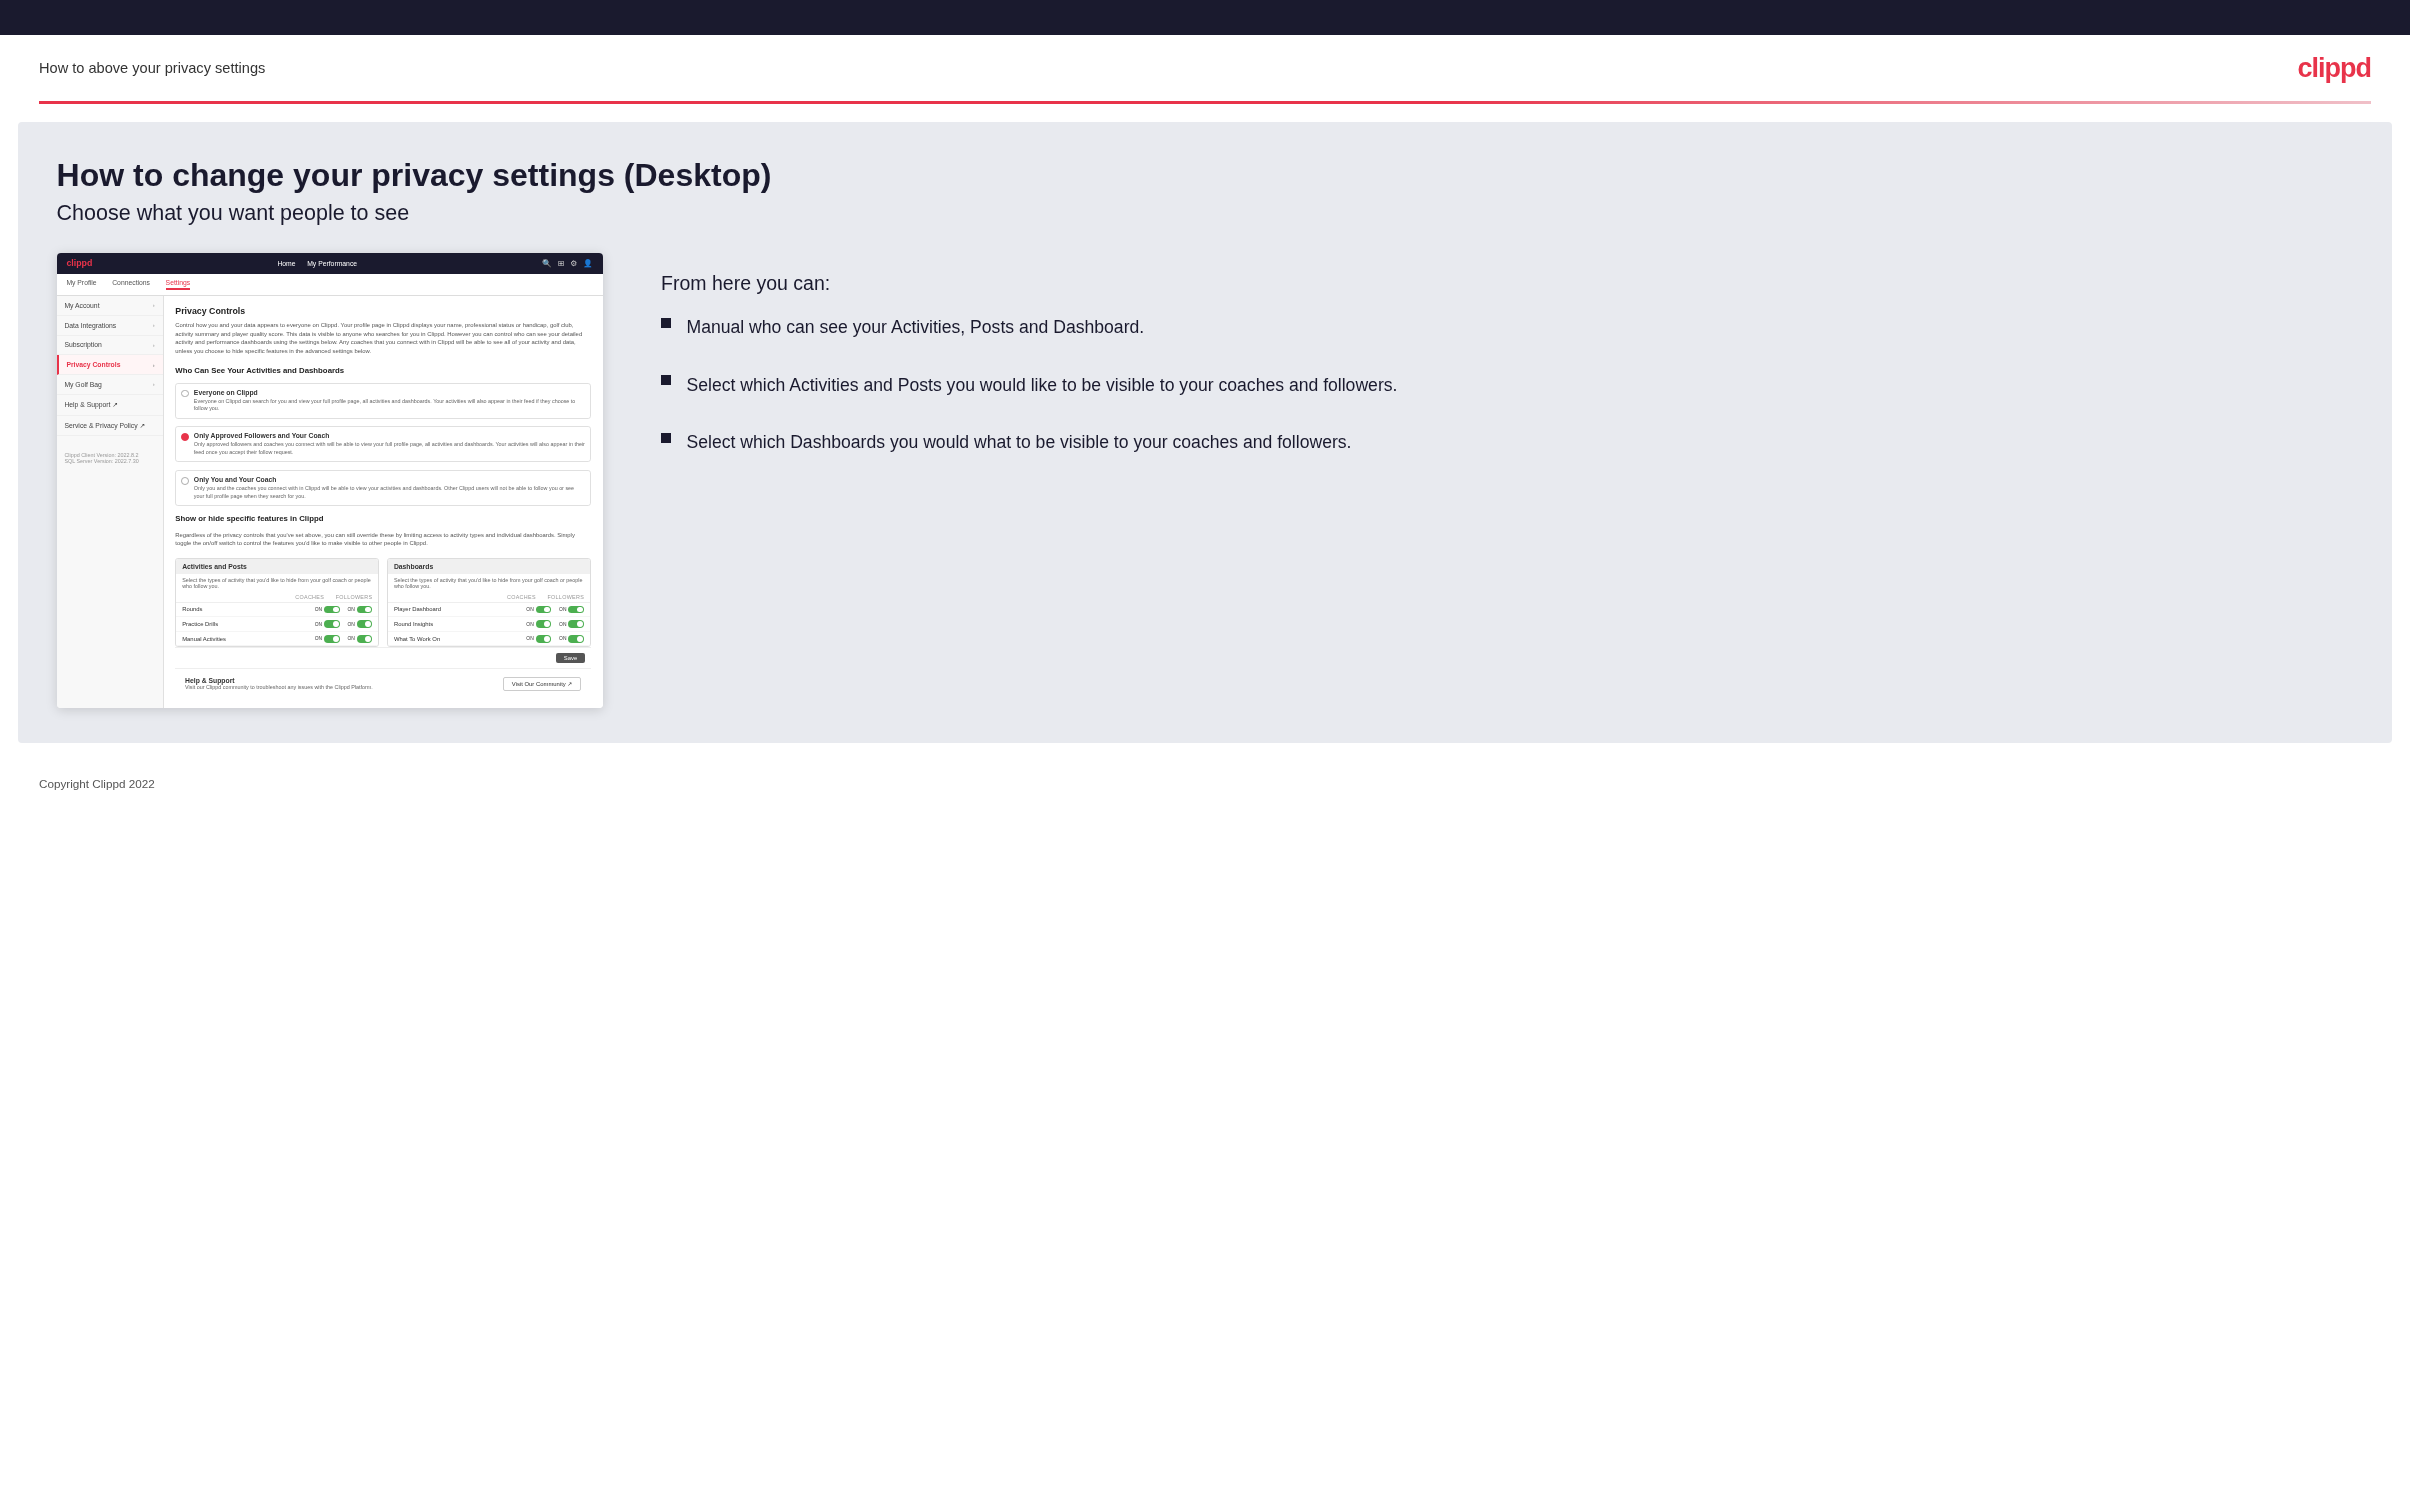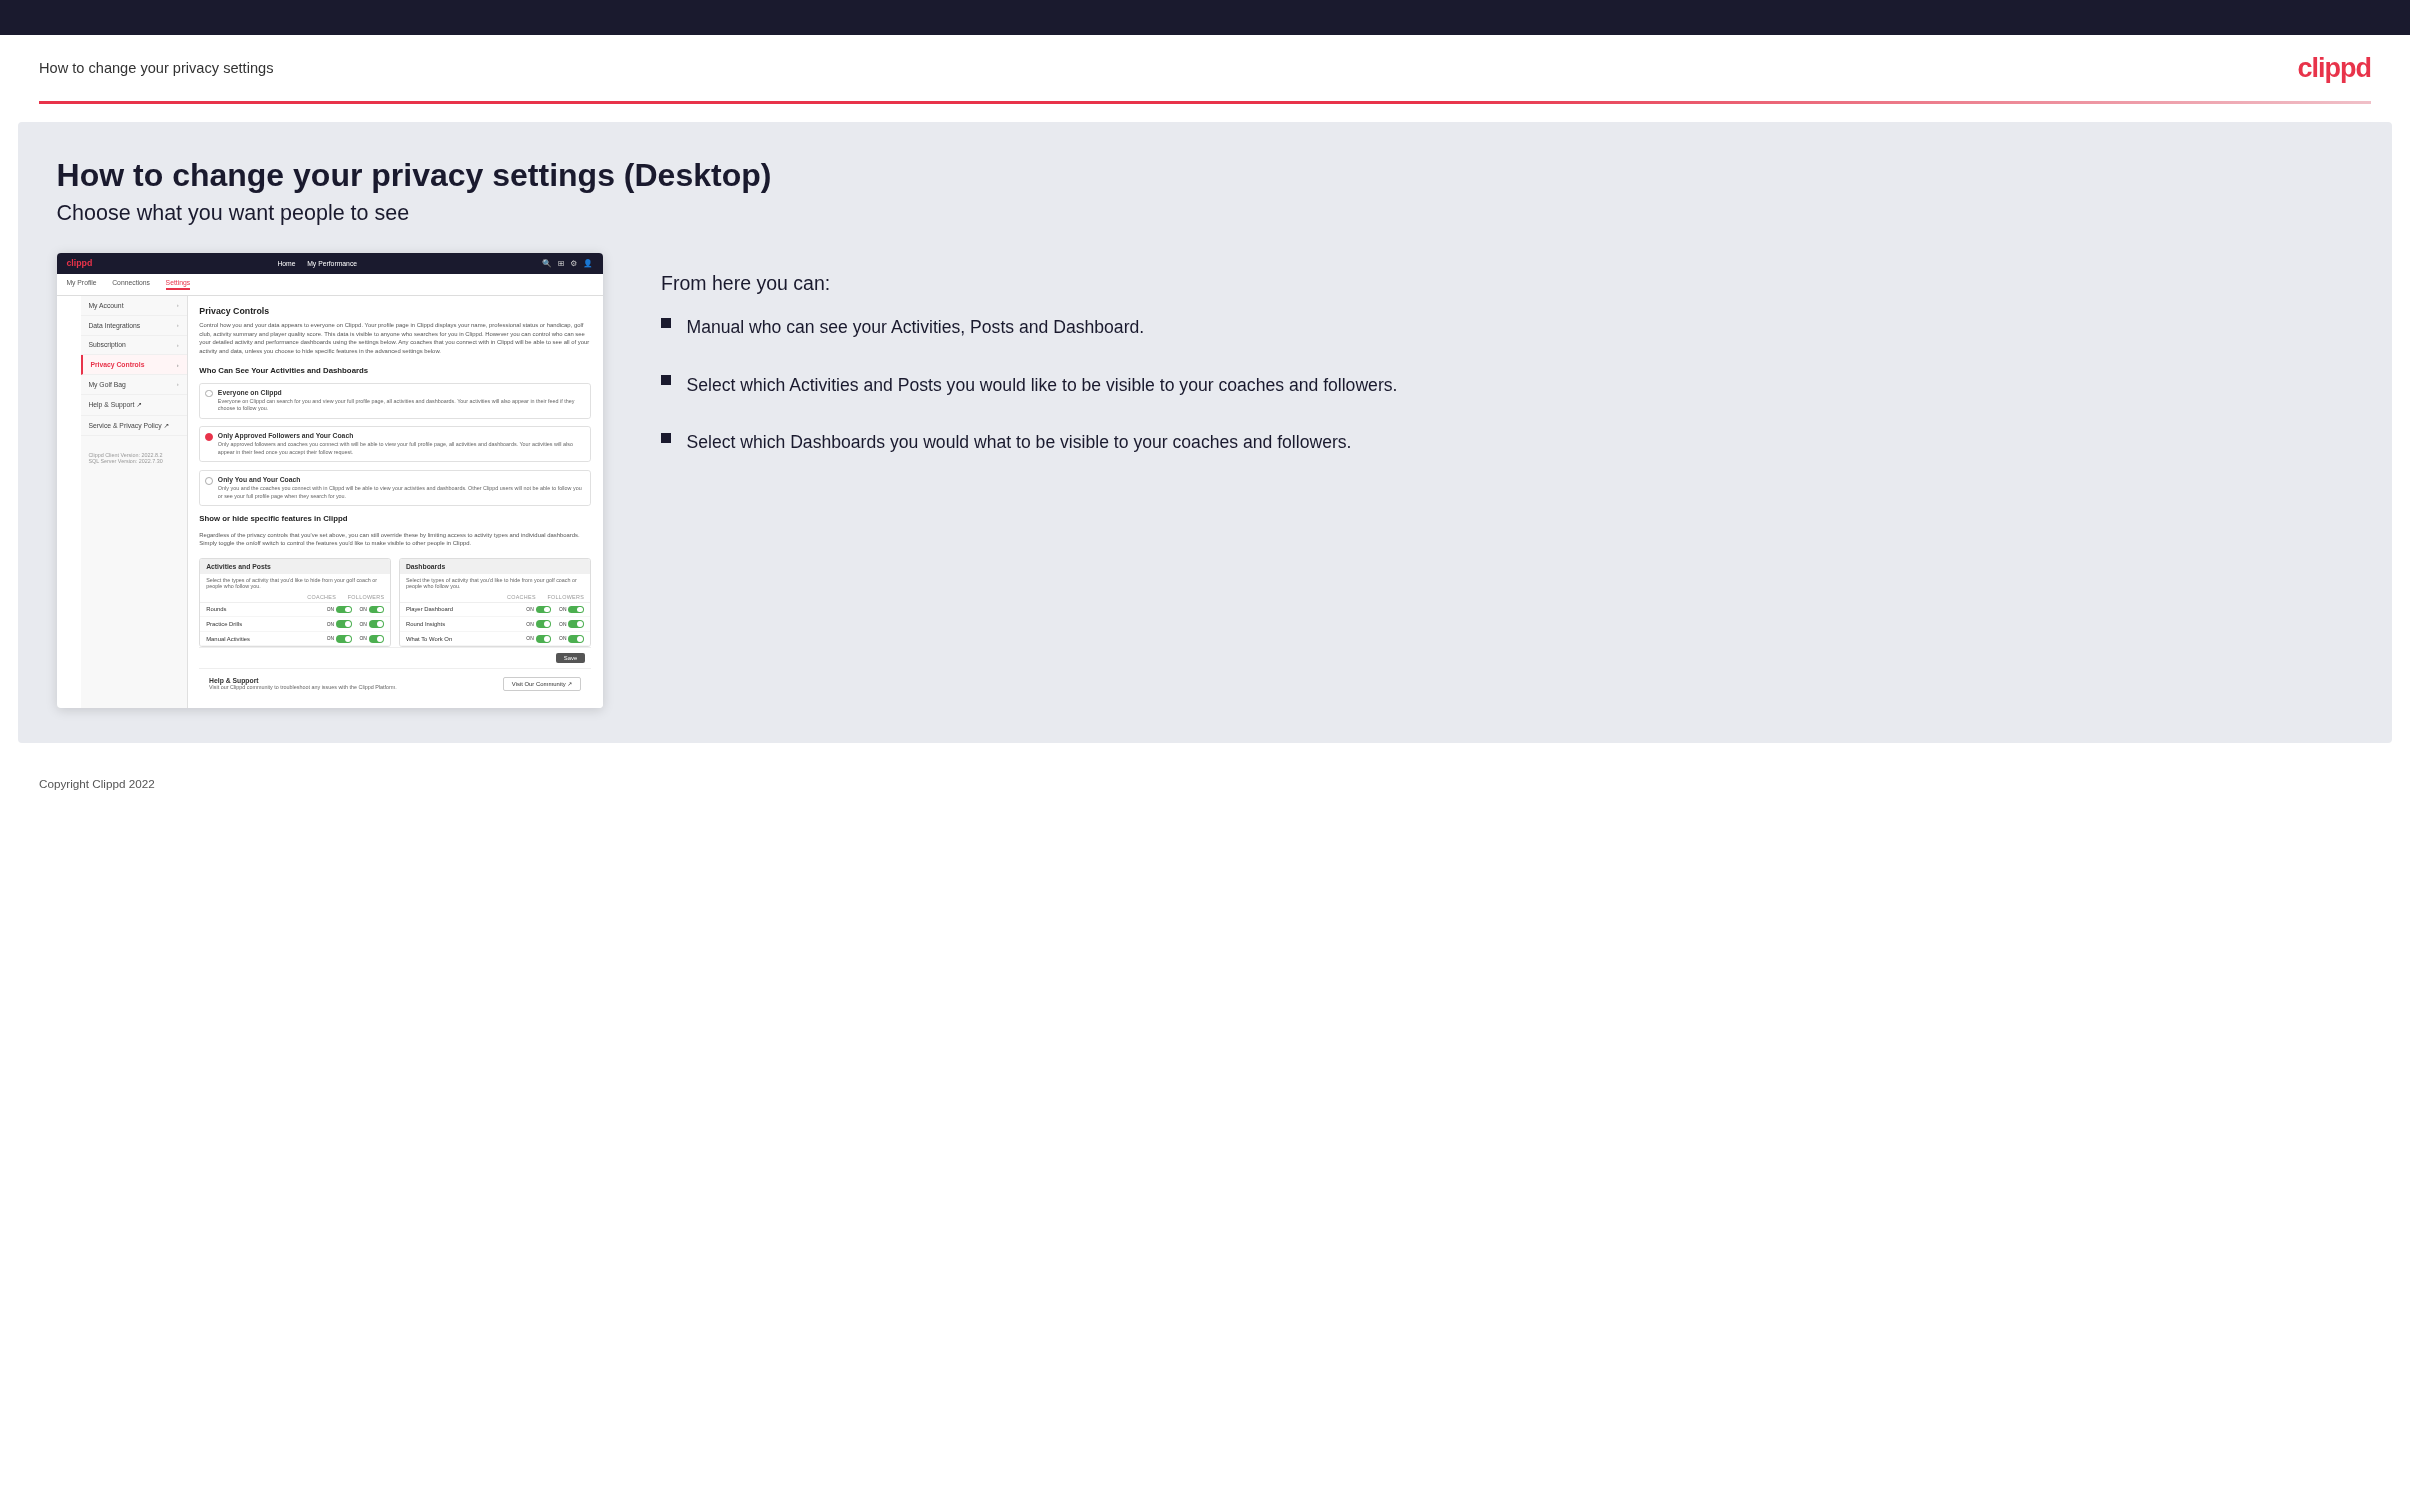--- a/index.html
+++ b/index.html
@@ -129,21 +129,20 @@
     }
     .mockup-subnav-item.active {
       color: #e8334a;
       border-bottom: 2px solid #e8334a;
     }
 
     
     .mockup-body {
       display: flex;
       min-height: 410px;
-      padding-left: 24px;
     }
 
     
     .mockup-sidebar {
       width: 107px;
       background: #f8f8f8;
       border-right: 1px solid #e0e0e0;
       padding: 0;
     }
     .mockup-sidebar-item {
@@ -398,21 +397,21 @@
       font-size: 11.7px;
       color: #555;
     }
   </style>
 </head>
 <body>
 
 <div class="top-bar"></div>
 
 <div class="header">
-  <span class="header-title">How to change your privacy settings</span>
+  <span class="header-title">How to above your privacy settings</span>
   <span class="logo">clippd</span>
 </div>
 
 <div class="header-divider"></div>
 
 <div class="main-content">
   <h1 class="page-heading">How to change your privacy settings (Desktop)</h1>
   <h2 class="page-subheading">Choose what you want people to see</h2>
 
   <div class="two-col">

